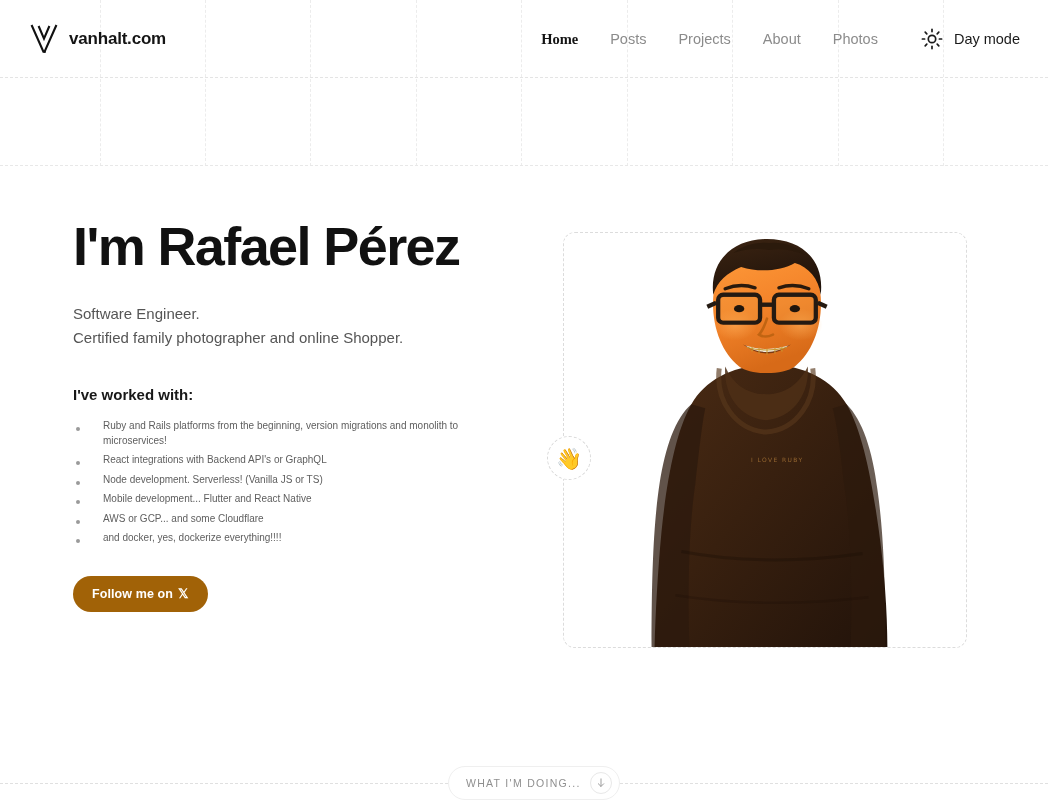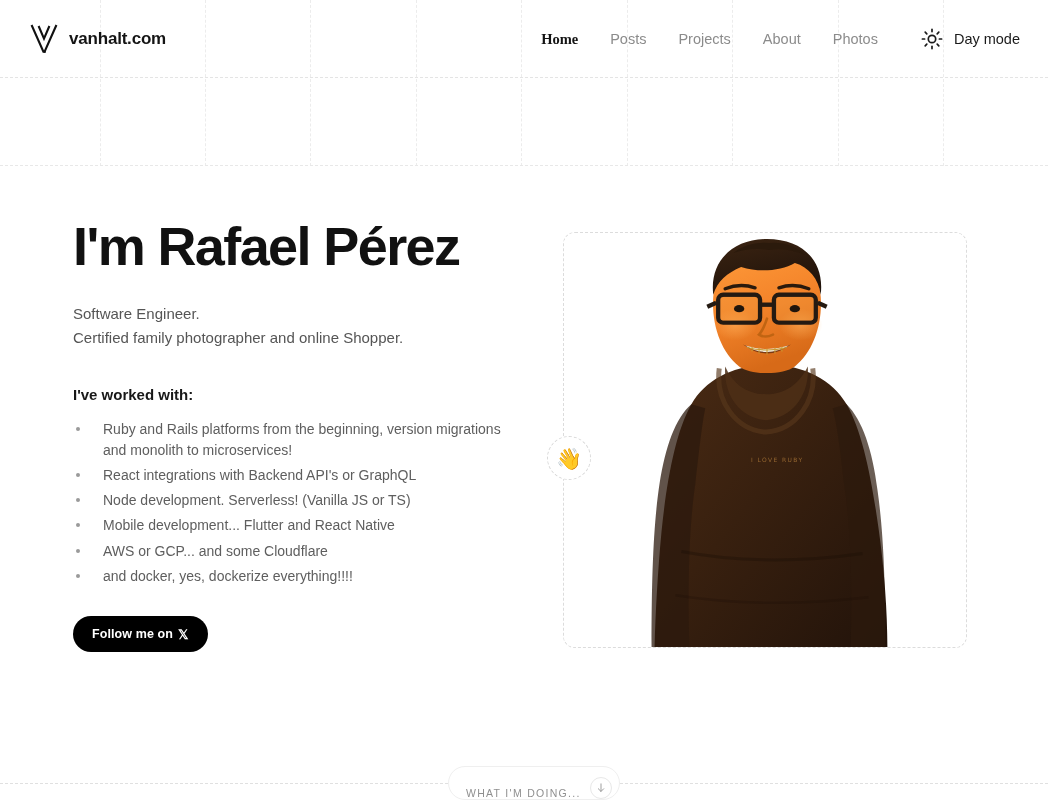--- a/index.html
+++ b/index.html
@@ -166,21 +166,21 @@
     font-weight: 700;
     color: #181818;
   }
 
   .worked-list {
     margin-top: 16px;
     list-style: none;
   }
   .worked-list li {
     position: relative;
-    font-size: 14px;
+    font-size: 10px;
     line-height: 1.45;
     color: #5e5e5e;
     padding-left: 30px;
     margin-bottom: 5px;
   }
   .worked-list li::before {
     content: "";
     position: absolute;
     left: 3px;
     top: 8px;
@@ -188,21 +188,21 @@
     height: 4px;
     border-radius: 50%;
     background: #9a9a9a;
   }
 
   .follow-btn {
     display: inline-flex;
     align-items: center;
     gap: 5px;
     margin-top: 25px;
-    background: #000000;
+    background: #a16207;
     color: #ffffff;
     border: none;
     border-radius: 999px;
     padding: 11px 19px;
     font-size: 12.5px;
     font-weight: 700;
     font-family: inherit;
     cursor: pointer;
     letter-spacing: 0.1px;
   }
@@ -255,21 +255,21 @@
     height: 0;
     border-top: 1px dashed #e0e0e0;
     z-index: 1;
   }
   .doing-pill {
     position: absolute;
     left: 448px;
     top: 766px;
     height: 34px;
     display: flex;
-    align-items: flex-end;
+    align-items: center;
     gap: 9px;
     padding: 0 7px 0 17px;
     background: #ffffff;
     border: 1px solid #efefef;
     border-radius: 999px;
     z-index: 3;
     cursor: pointer;
     font-family: inherit;
   }
   .doing-label {

